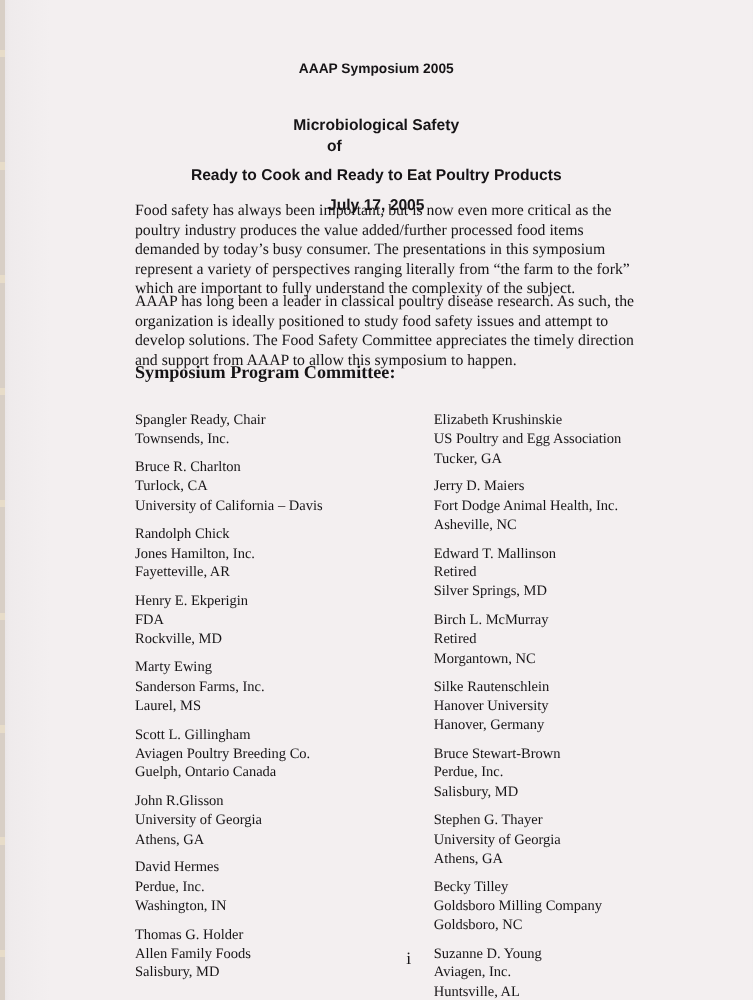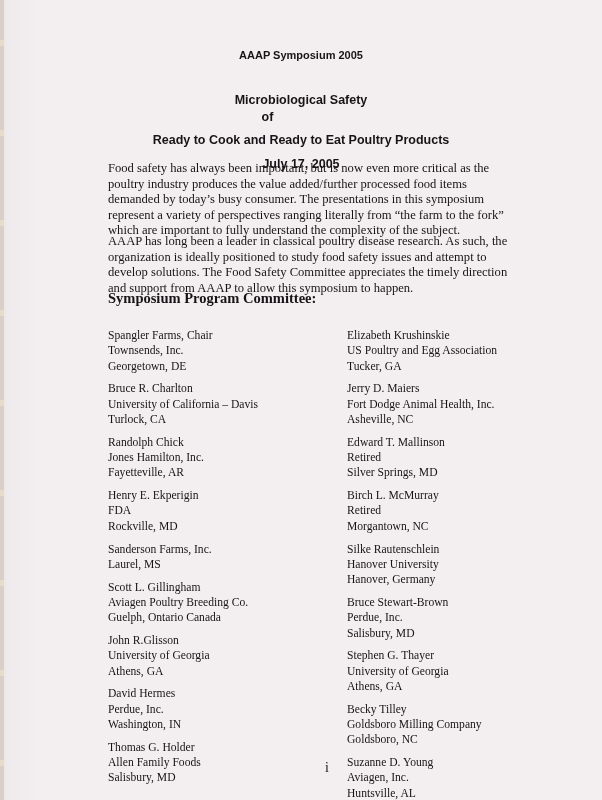--- a/index.html
+++ b/index.html
@@ -55,40 +55,40 @@
     <p class="subtitle h-date">July 17, 2005</p>
   </div>
 
   <p class="para p1">Food safety has always been important, but is now even more critical as the poultry industry produces the value added/further processed food items demanded by today’s busy consumer. The presentations in this symposium represent a variety of perspectives ranging literally from “the farm to the fork” which are important to fully understand the complexity of the subject.</p>
   <p class="para p2">AAAP has long been a leader in classical poultry disease research. As such, the organization is ideally positioned to study food safety issues and attempt to develop solutions. The Food Safety Committee appreciates the timely direction and support from AAAP to allow this symposium to happen.</p>
 
   <p class="committee-heading">Symposium Program Committee:</p>
 
   <div class="col col-left">
     <div class="member">
-      <div>Spangler Farms, Chair</div>
+      <div>Spangler Ready, Chair</div>
       <div>Townsends, Inc.</div>
-      <div>Georgetown, DE</div>
     </div>
     <div class="member">
       <div>Bruce R. Charlton</div>
+      <div>Turlock, CA</div>
       <div>University of California – Davis</div>
-      <div>Turlock, CA</div>
     </div>
     <div class="member">
       <div>Randolph Chick</div>
       <div>Jones Hamilton, Inc.</div>
       <div>Fayetteville, AR</div>
     </div>
     <div class="member">
       <div>Henry E. Ekperigin</div>
       <div>FDA</div>
       <div>Rockville, MD</div>
     </div>
     <div class="member">
+      <div>Marty Ewing</div>
       <div>Sanderson Farms, Inc.</div>
       <div>Laurel, MS</div>
     </div>
     <div class="member">
       <div>Scott L. Gillingham</div>
       <div>Aviagen Poultry Breeding Co.</div>
       <div>Guelph, Ontario Canada</div>
     </div>
     <div class="member">
       <div>John R.Glisson</div>

